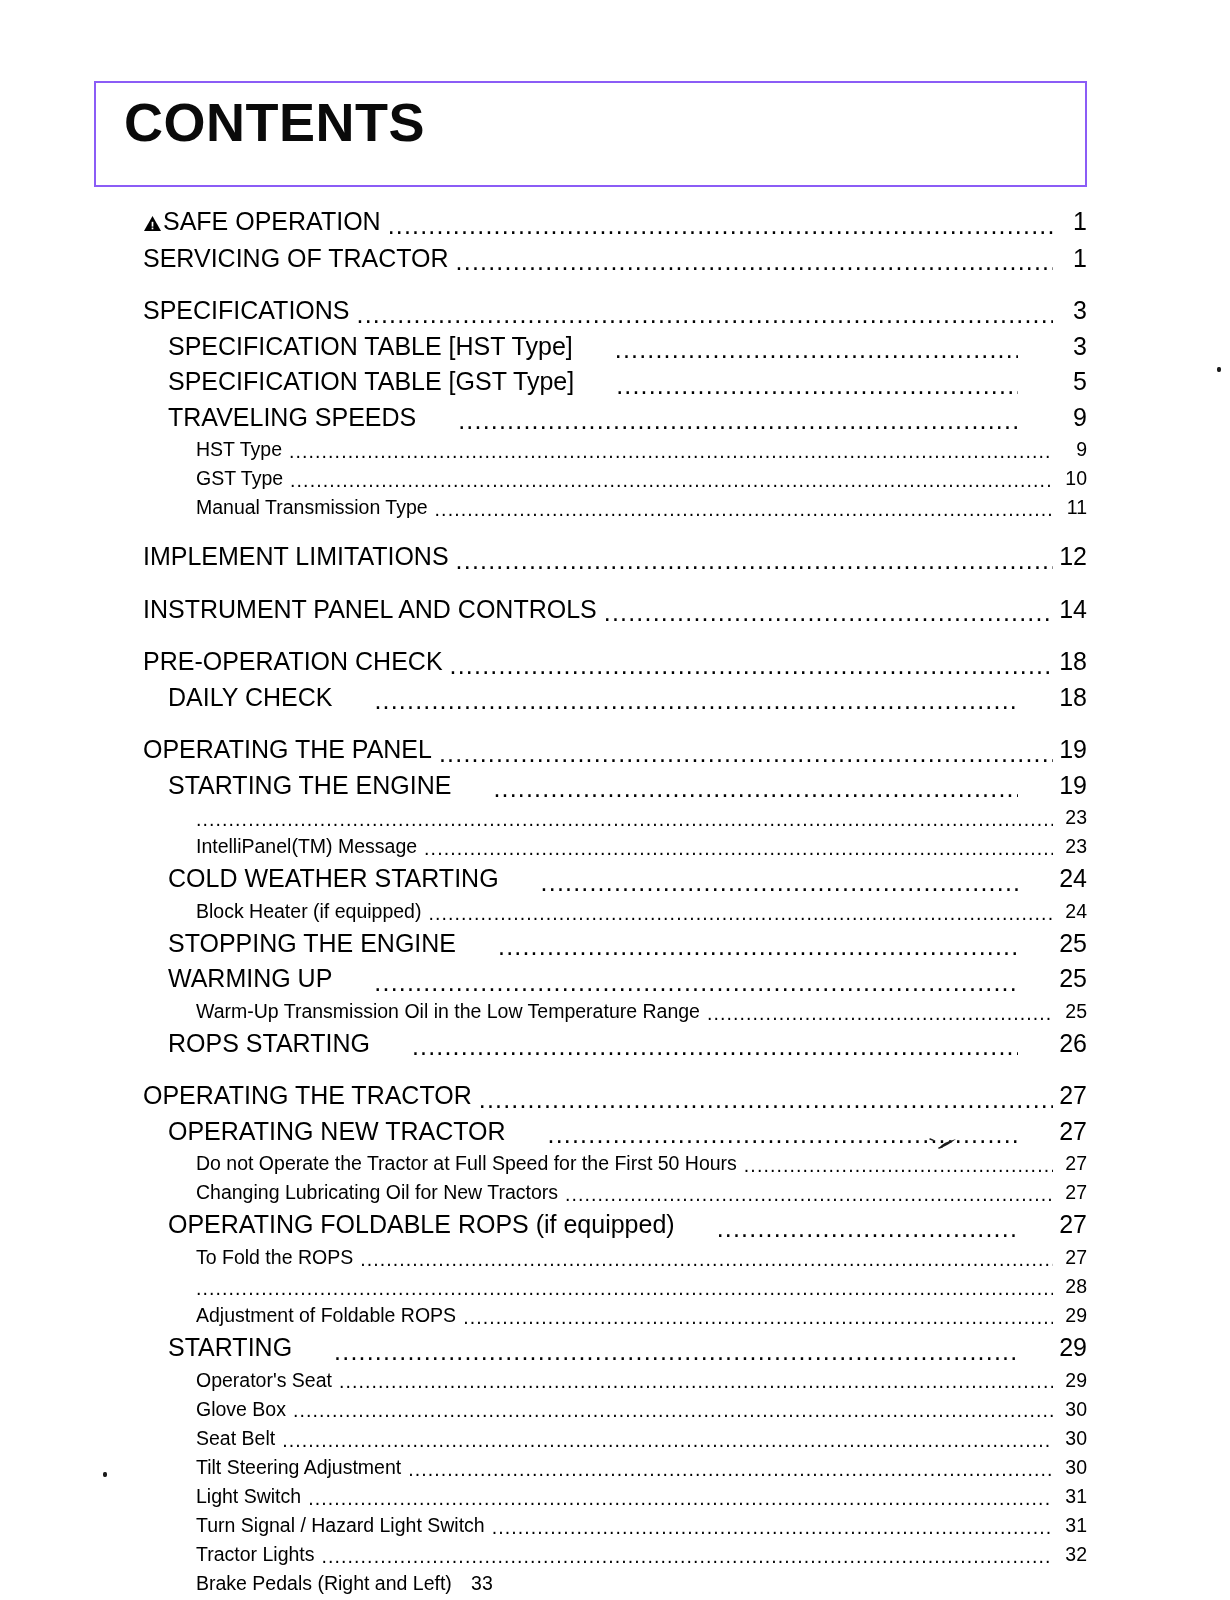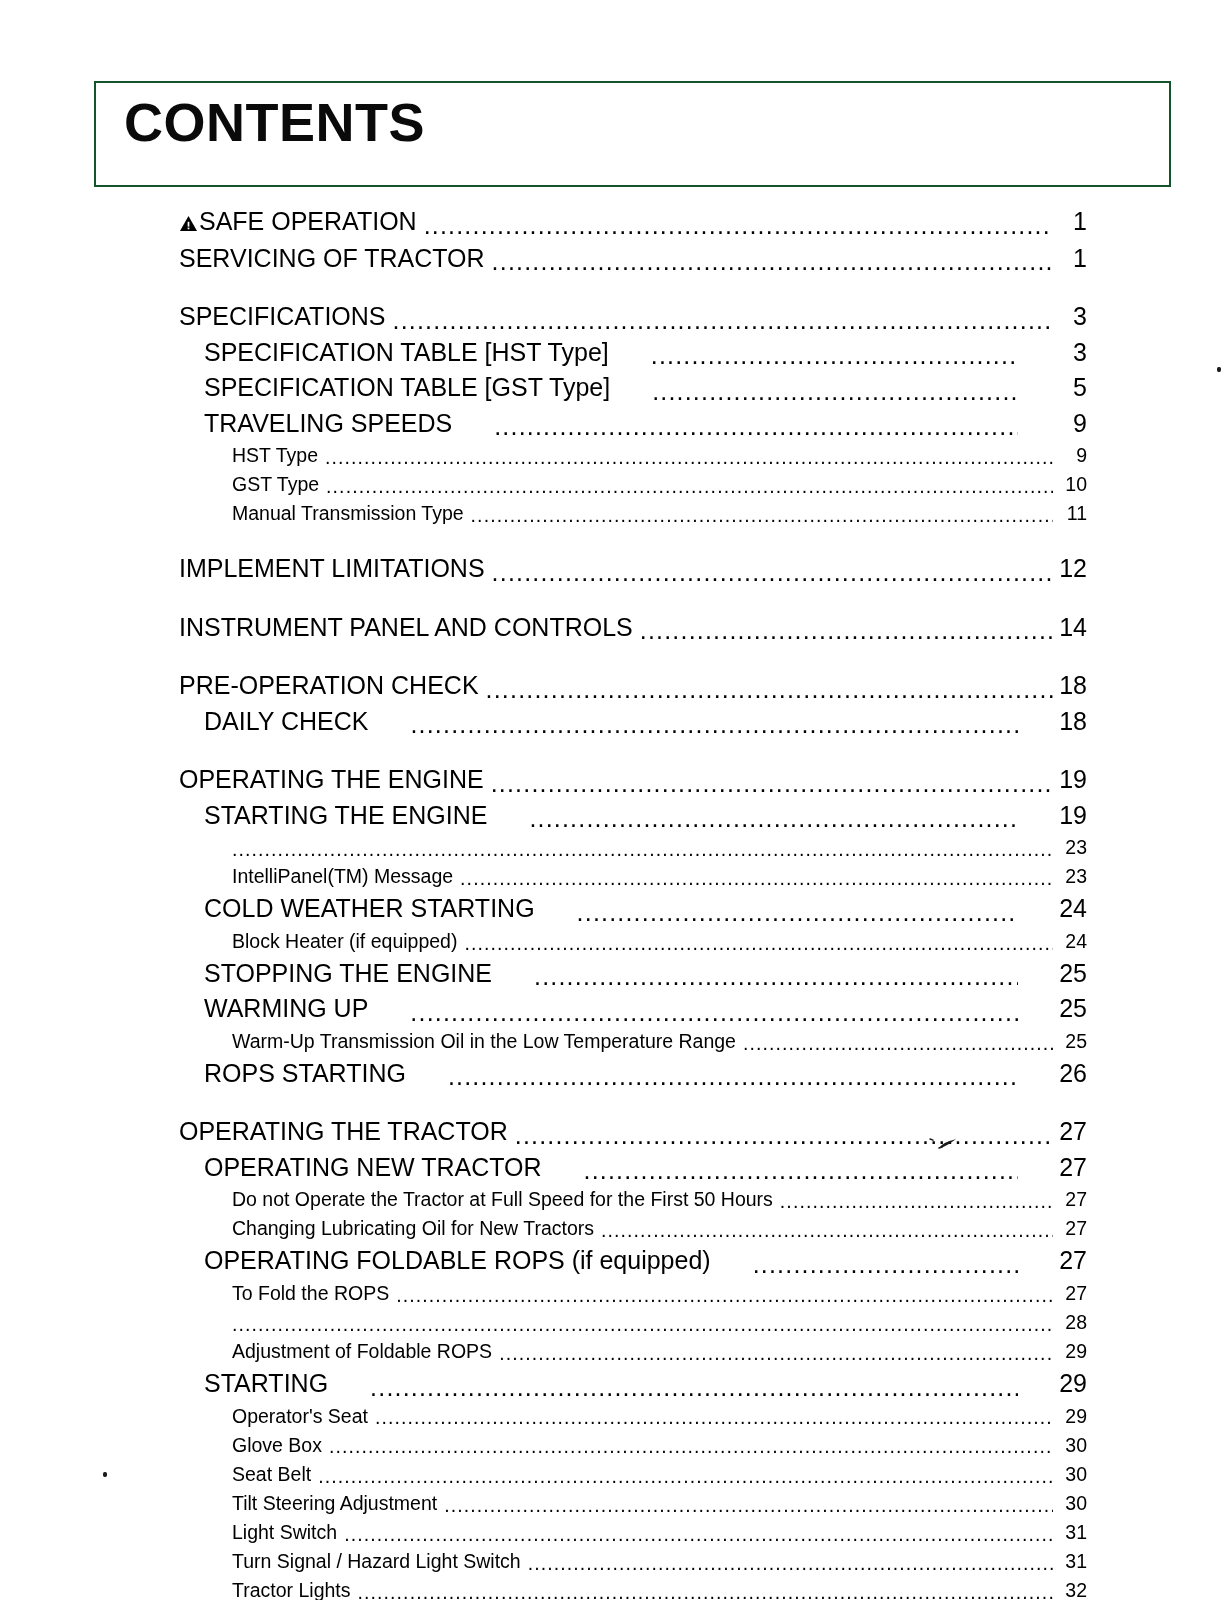--- a/index.html
+++ b/index.html
@@ -21,23 +21,23 @@
     position: absolute;
     inset: 0;
     background: #ffffff;
   }
 
   
   .title-box {
     position: absolute;
     left: 94px;
     top: 81px;
-    width: 1077px;
+    width: 993px;
     height: 106px;
-    border: 2px solid #14532d;
+    border: 2px solid #8b5cf6;
     box-sizing: border-box;
     background: #ffffff;
   }
   .title-text {
     position: absolute;
     left: 28px;
     top: 12px;
     font-size: 54px;
     font-weight: bold;
     letter-spacing: 0.5px;
@@ -49,24 +49,23 @@
   
   .toc {
     position: absolute;
     left: 0;
     top: 203px;
     width: 1230px;
   }
 
   .toc-group {
     display: block;
-    padding-left: 36px;
   }
   .toc-group + .toc-group {
-    margin-top: 22px;
+    margin-top: 16px;
   }
 
   .toc-row {
     display: flex;
     align-items: flex-end;
     width: 100%;
     box-sizing: border-box;
     padding-right: 143px;
     white-space: nowrap;
   }
@@ -245,21 +244,21 @@
           <span class="entry-page">18</span>
         </div>
         <div class="toc-row lvl1 gap-before-dots">
           <span class="entry-label">DAILY CHECK</span>
           <span class="entry-dots"></span>
           <span class="entry-page">18</span>
         </div>
       </div>
       <div class="toc-group">
         <div class="toc-row lvl0 gap-before-dots">
-          <span class="entry-label">OPERATING THE ENGINE</span>
+          <span class="entry-label">OPERATING THE PANEL</span>
           <span class="entry-dots"></span>
           <span class="entry-page">19</span>
         </div>
         <div class="toc-row lvl1 gap-before-dots">
           <span class="entry-label">STARTING THE ENGINE</span>
           <span class="entry-dots"></span>
           <span class="entry-page">19</span>
         </div>
         <div class="toc-row lvl2 gap-before-dots">
           <span class="entry-dots"></span>

